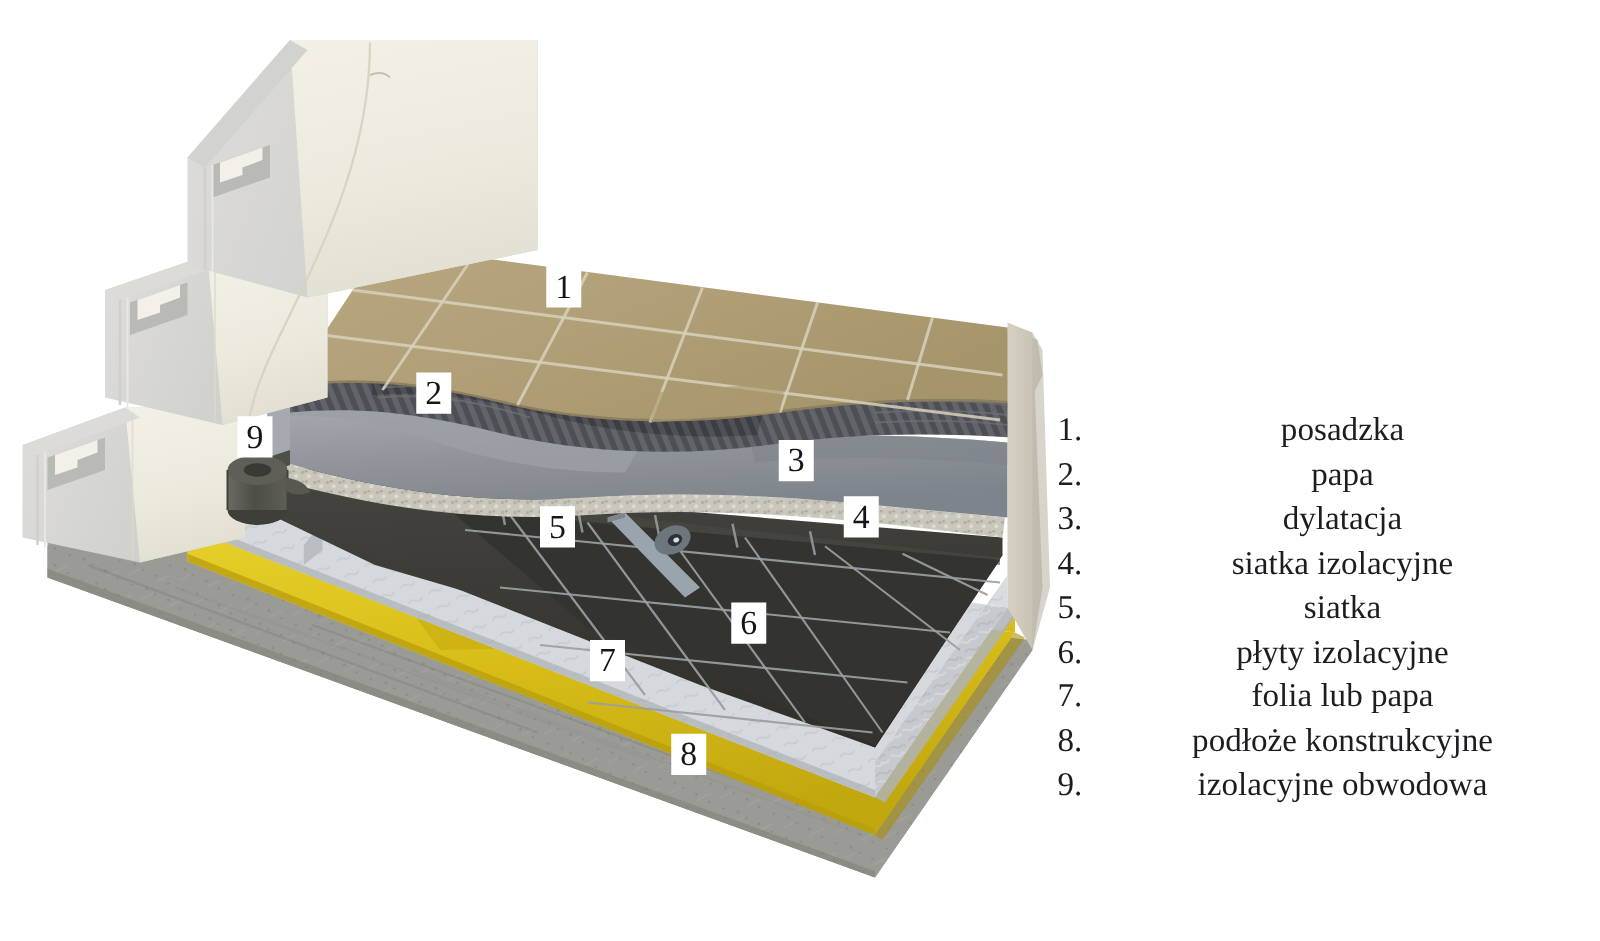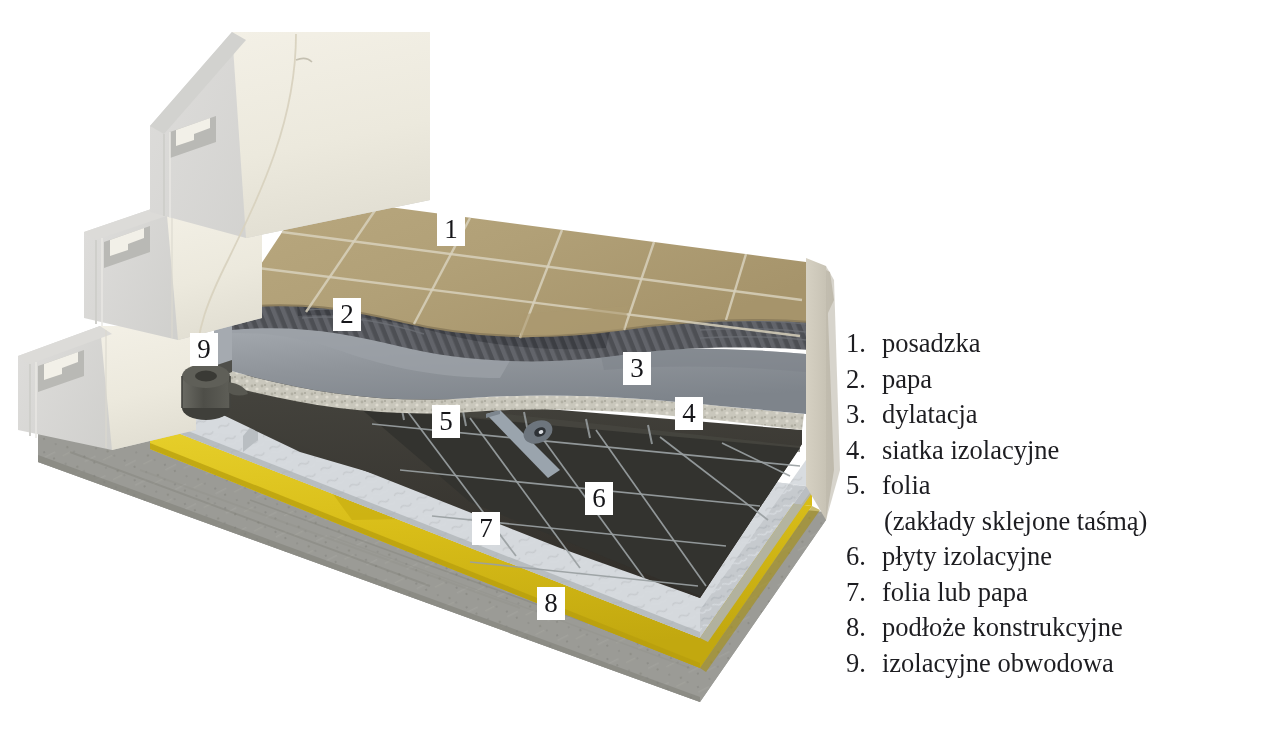--- a/index.html
+++ b/index.html
@@ -69,20 +69,21 @@
     line-height: 35.5px;
     white-space: nowrap;
   }
   .legend-num {
     width: 36px;
     flex: 0 0 36px;
     text-align: left;
   }
   .legend-label {
     flex: 1 1 auto;
+    text-align: center;
   }
   .legend-row.continuation .legend-num {
     visibility: hidden;
   }
   .legend-row.continuation .legend-label {
     padding-left: 2px;
   }
 </style>
 </head>
 <body>
@@ -448,27 +449,23 @@
       <span class="legend-label">dylatacja</span>
     </div>
 
     <div class="legend-row">
       <span class="legend-num">4.</span>
       <span class="legend-label">siatka izolacyjne</span>
     </div>
 
     <div class="legend-row">
       <span class="legend-num">5.</span>
-      <span class="legend-label">folia</span>
-    </div>
-
-    <div class="legend-row continuation">
-      <span class="legend-num"></span>
-      <span class="legend-label">(zakłady sklejone taśmą)</span>
-    </div>
+      <span class="legend-label">siatka</span>
+    </div>
+
 
     <div class="legend-row">
       <span class="legend-num">6.</span>
       <span class="legend-label">płyty izolacyjne</span>
     </div>
 
     <div class="legend-row">
       <span class="legend-num">7.</span>
       <span class="legend-label">folia lub papa</span>
     </div>

